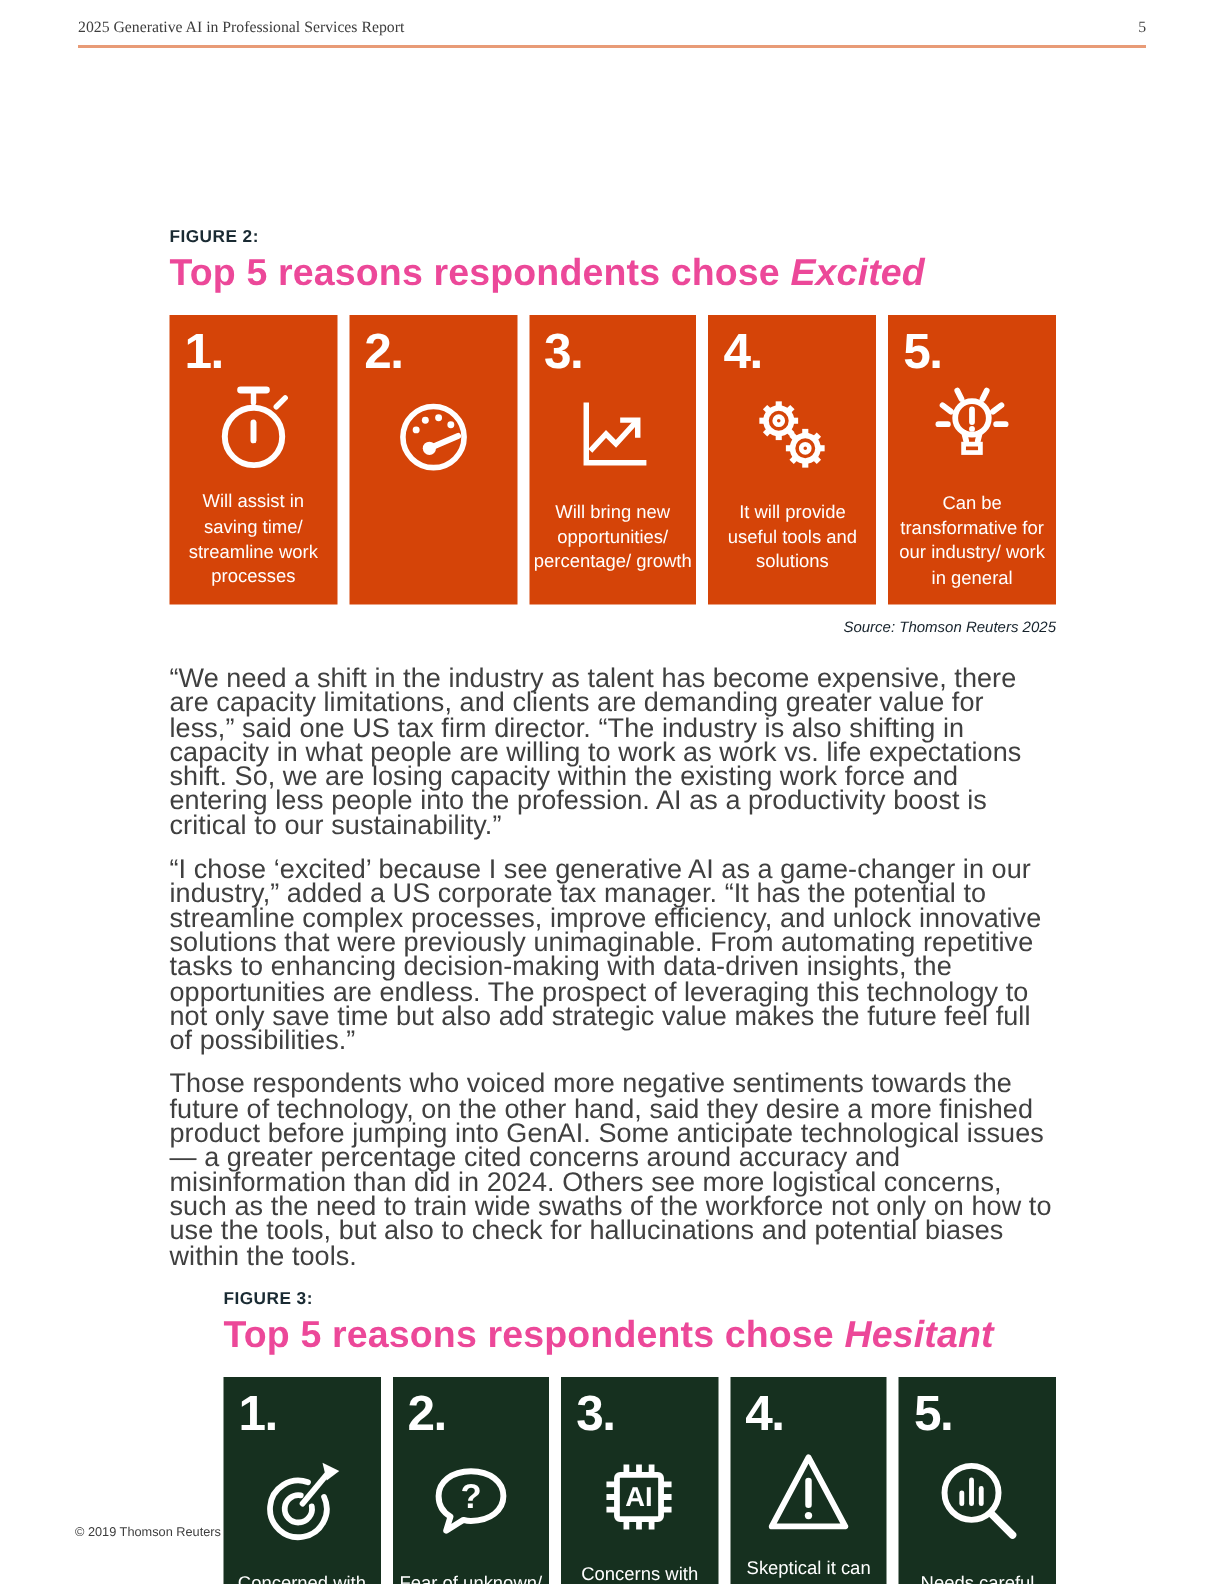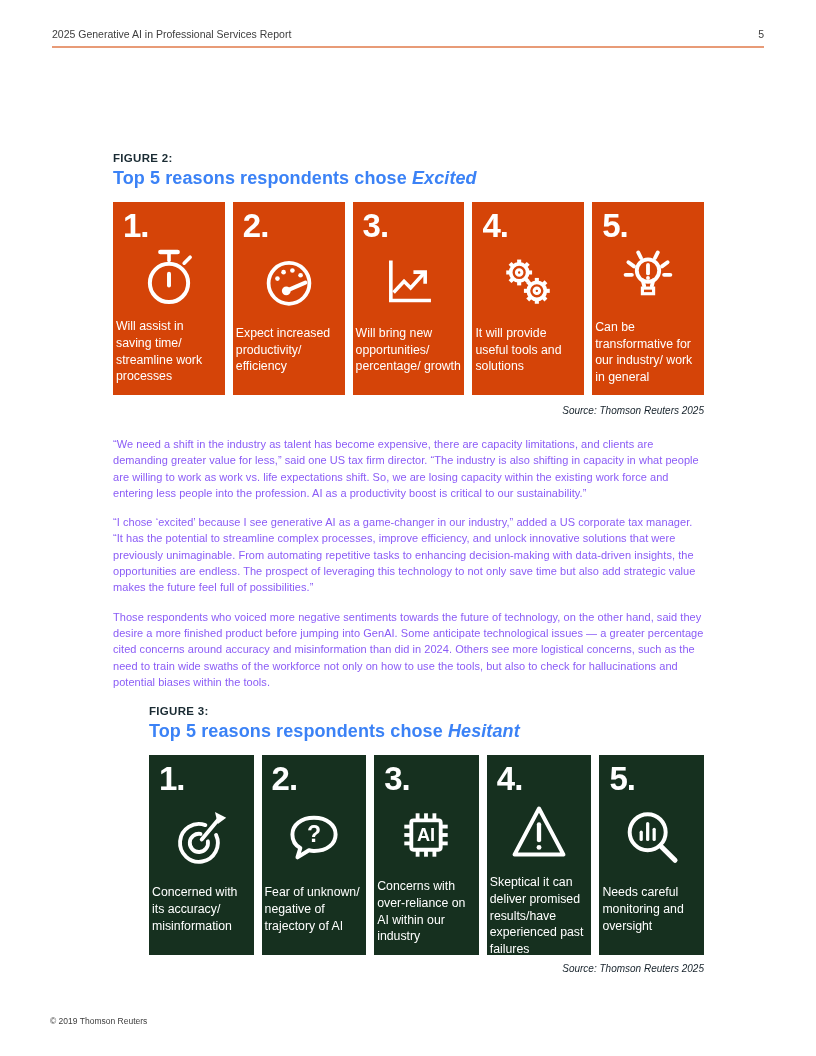--- a/index.html
+++ b/index.html
@@ -5,44 +5,45 @@
   * { margin: 0; padding: 0; box-sizing: border-box; }
   html, body {
     width: 816px; height: 1056px;
     background: #ffffff;
     font-family: "Liberation Sans", sans-serif;
     position: relative;
     overflow: hidden;
   }
   .page-header {
     position: absolute;
-    top: 28px; left: 52px; right: 52px;
+    top: 13px; left: 52px; right: 52px;
     display: flex;
     justify-content: space-between;
     align-items: flex-end;
     font-size: 10.5px;
     color: #3d3d3d;
     padding-bottom: 6px;
     border-bottom: 2.5px solid var(--rule, #e89b77);
+    font-family: Liberation Serif, serif;
   }
   .content {
     margin-left: 113px;
     width: 591px;
     padding-top: 152px;
   }
   .figure-label {
     font-size: 11.5px;
     font-weight: 700;
     color: #1a2b33;
     letter-spacing: 0.3px;
   }
   .figure-title {
-    font-size: 18px;
+    font-size: 25px;
     font-weight: 700;
-    color: #3b82f6;
+    color: #ec4899;
     margin-top: 4px;
     letter-spacing: 0.1px;
   }
   .figure-title .em { font-style: italic; }
   .card-row {
     display: flex;
     gap: 8px;
     margin-top: 13px;
   }
   .card {
@@ -65,39 +66,39 @@
   .card-icon {
     height: 76px;
     display: flex;
     align-items: center;
     justify-content: center;
     margin-top: 2px;
   }
   .hesitant .card-icon { height: 82px; }
   .card-icon svg { display: block; }
   .card-label {
-    text-align: left;
+    text-align: center;
     font-size: 12.3px;
     line-height: 1.36;
     padding: 5px 3px 10px;
     font-weight: 400;
   }
   .source-note {
     text-align: right;
     font-size: 10px;
     font-weight: 400;
     font-style: italic;
     color: #16222b;
     margin-top: 10px;
   }
   .body-copy { margin-top: 20px; }
   .body-copy p {
-    font-size: 11px;
+    font-size: 18px;
     line-height: 16.3px;
-    color: #8b5cf6;
+    color: #404040;
     margin-bottom: 13px;
     letter-spacing: 0.05px;
   }
   .figure-section.second { margin-top: 15px; padding-left: 36px; }
   .hesitant-source { margin-top: 8px; }
   .page-footer {
     position: absolute;
     top: 1016px; left: 50px;
     font-size: 8.5px;
     color: #3d3d3d;
@@ -142,21 +143,20 @@
           <svg width="68" height="68" viewBox="0 0 100 100">
             <circle cx="50" cy="52" r="30" class="icon-stroke" stroke-width="6"></circle>
             <circle cx="33" cy="45" r="3.4" fill="#fff"></circle>
             <circle cx="42" cy="35.5" r="3.4" fill="#fff"></circle>
             <circle cx="55" cy="33" r="3.4" fill="#fff"></circle>
             <circle cx="67" cy="40" r="3.4" fill="#fff"></circle>
             <circle cx="46" cy="63" r="6.5" fill="#fff"></circle>
             <line x1="46" y1="63" x2="74" y2="51" stroke="#fff" stroke-width="6" stroke-linecap="round"></line>
           </svg>
         </div>
-        <div class="card-label">Expect increased productivity/ efficiency</div>
       </div>
 
       <div class="card">
         <div class="card-number">3.</div>
         <div class="card-icon">
           <svg width="66" height="66" viewBox="0 0 100 100">
             <g class="icon-stroke" stroke-width="6" stroke-linecap="square">
               <polyline points="24,20 24,78 82,78"></polyline>
               <polyline points="30,64 44,49 54,59 74,37"></polyline>
               <polyline points="61,35 76,35 76,50"></polyline>

